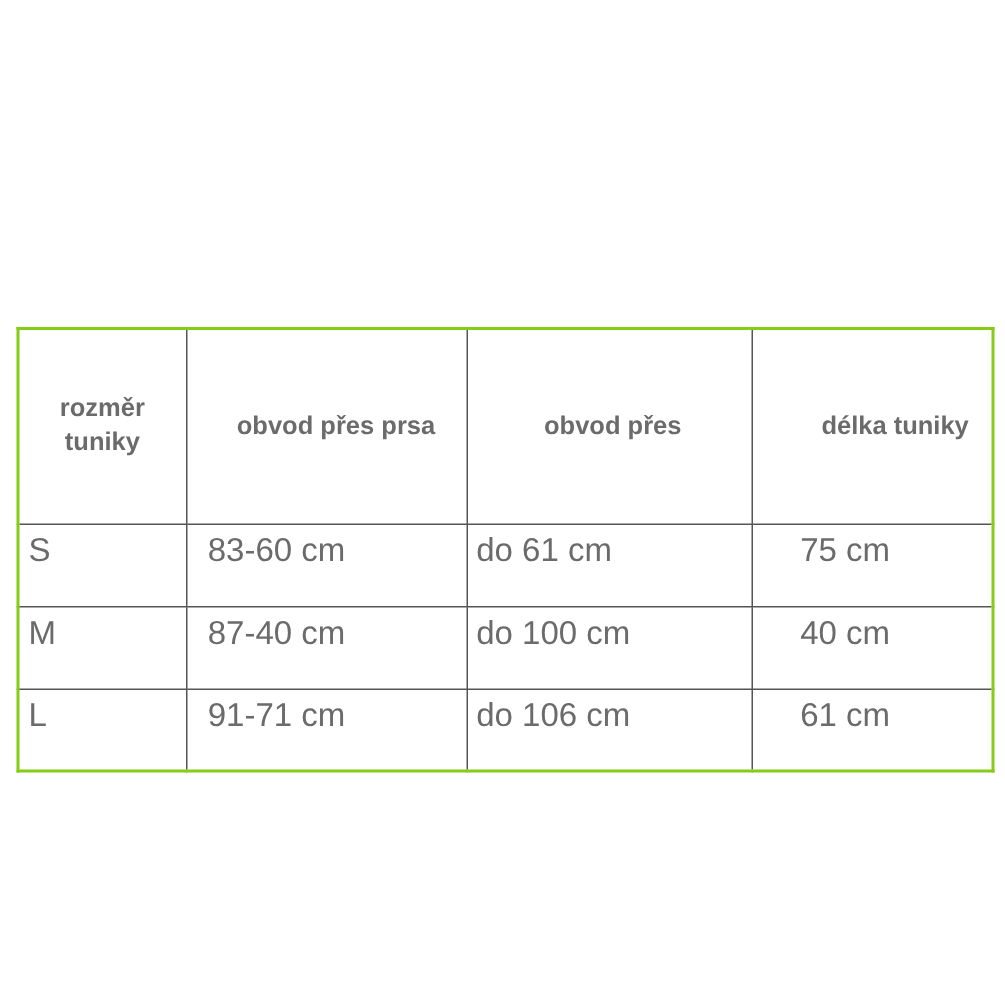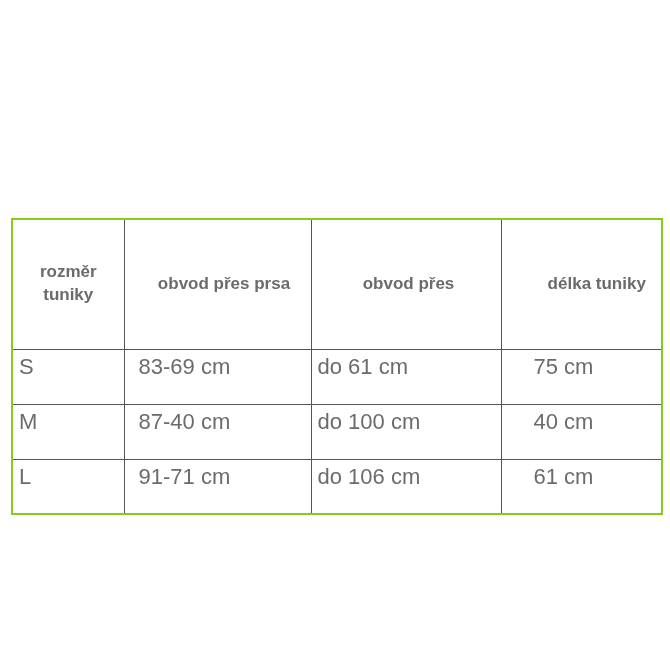--- a/index.html
+++ b/index.html
@@ -77,21 +77,21 @@
       <tr>
         <th class="c1">rozměr tuniky</th>
         <th class="c2">obvod přes prsa</th>
         <th class="c3">obvod přes</th>
         <th class="c4">délka tuniky</th>
       </tr>
     </thead>
     <tbody>
       <tr>
         <td class="c1">S</td>
-        <td class="c2">83-69 cm</td>
+        <td class="c2">83-60 cm</td>
         <td class="c3">do 61 cm</td>
         <td class="c4">75 cm</td>
       </tr>
       <tr>
         <td class="c1">M</td>
         <td class="c2">87-40 cm</td>
         <td class="c3">do 100 cm</td>
         <td class="c4">40 cm</td>
       </tr>
       <tr>

